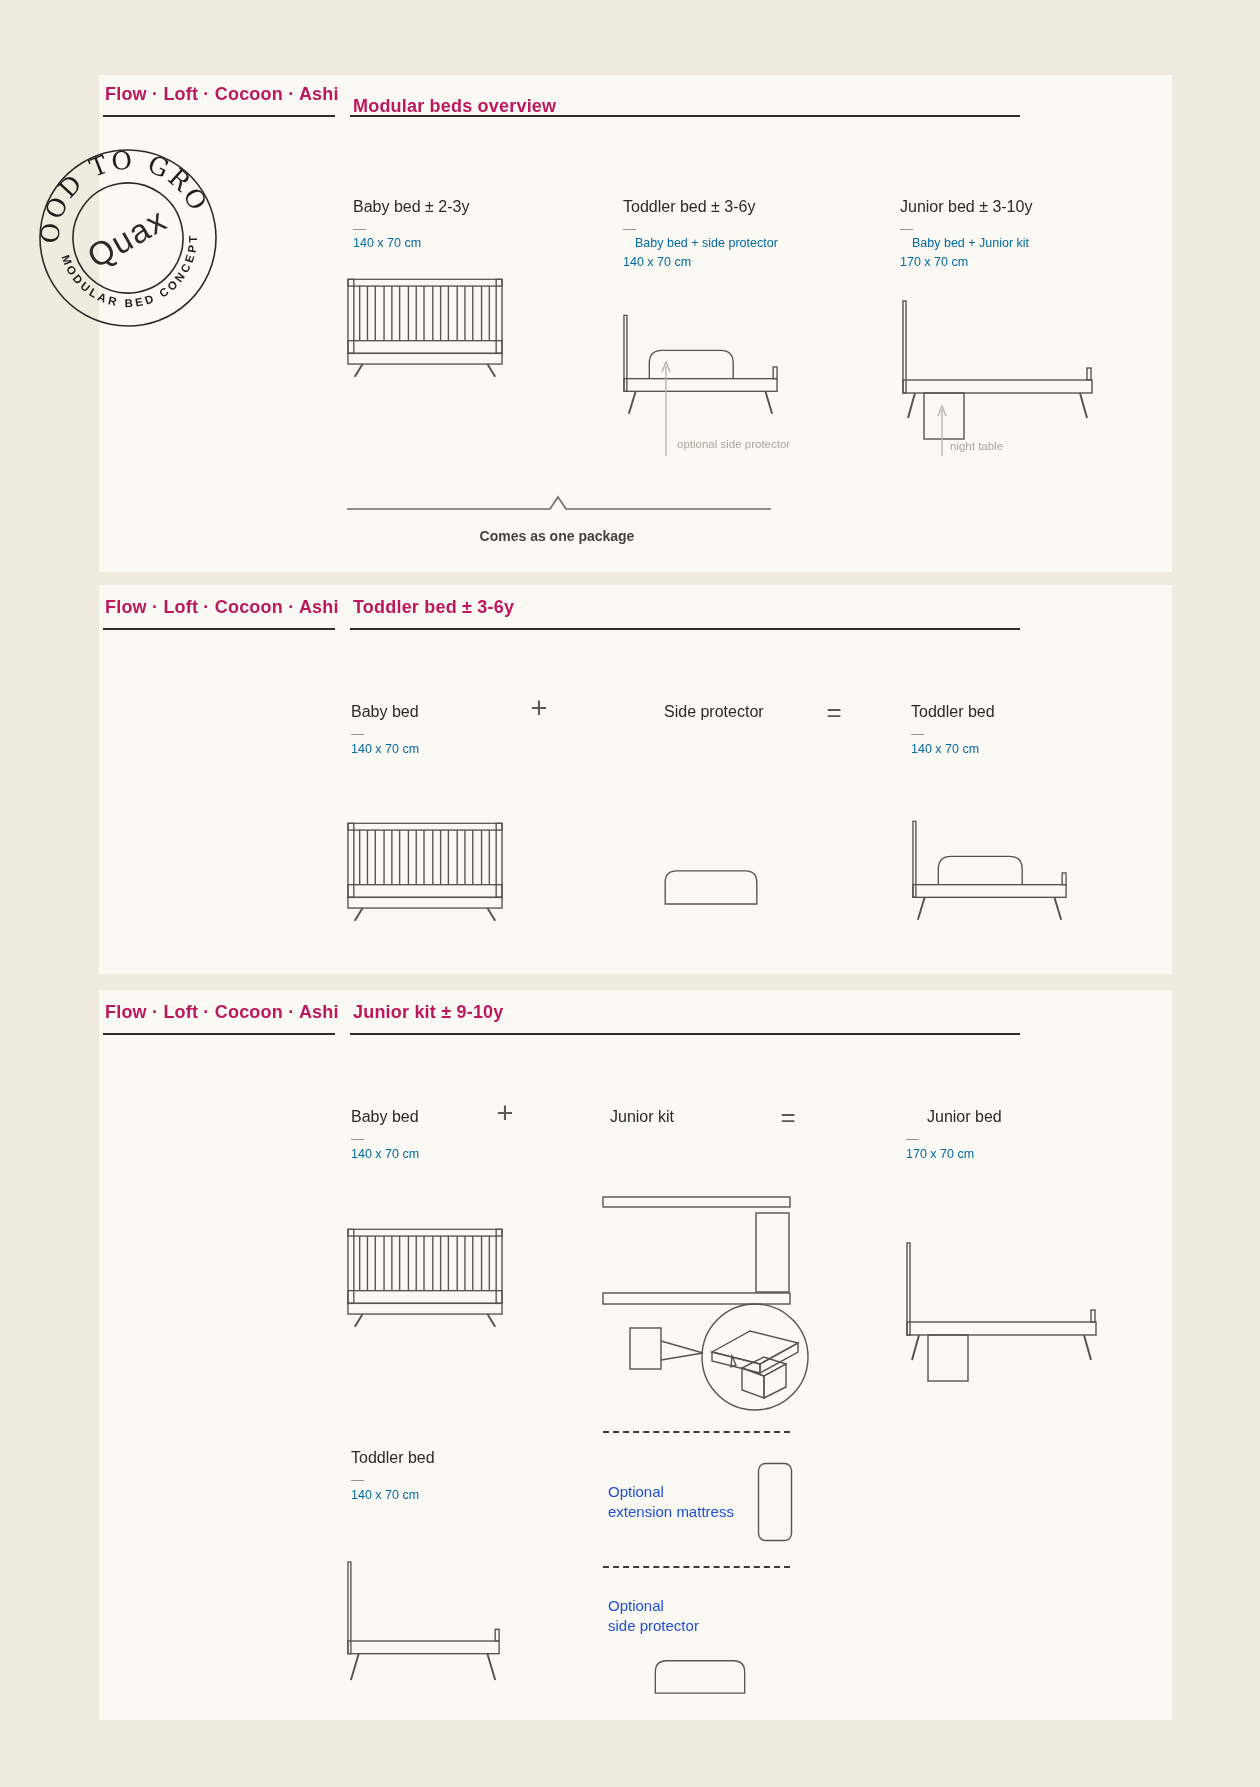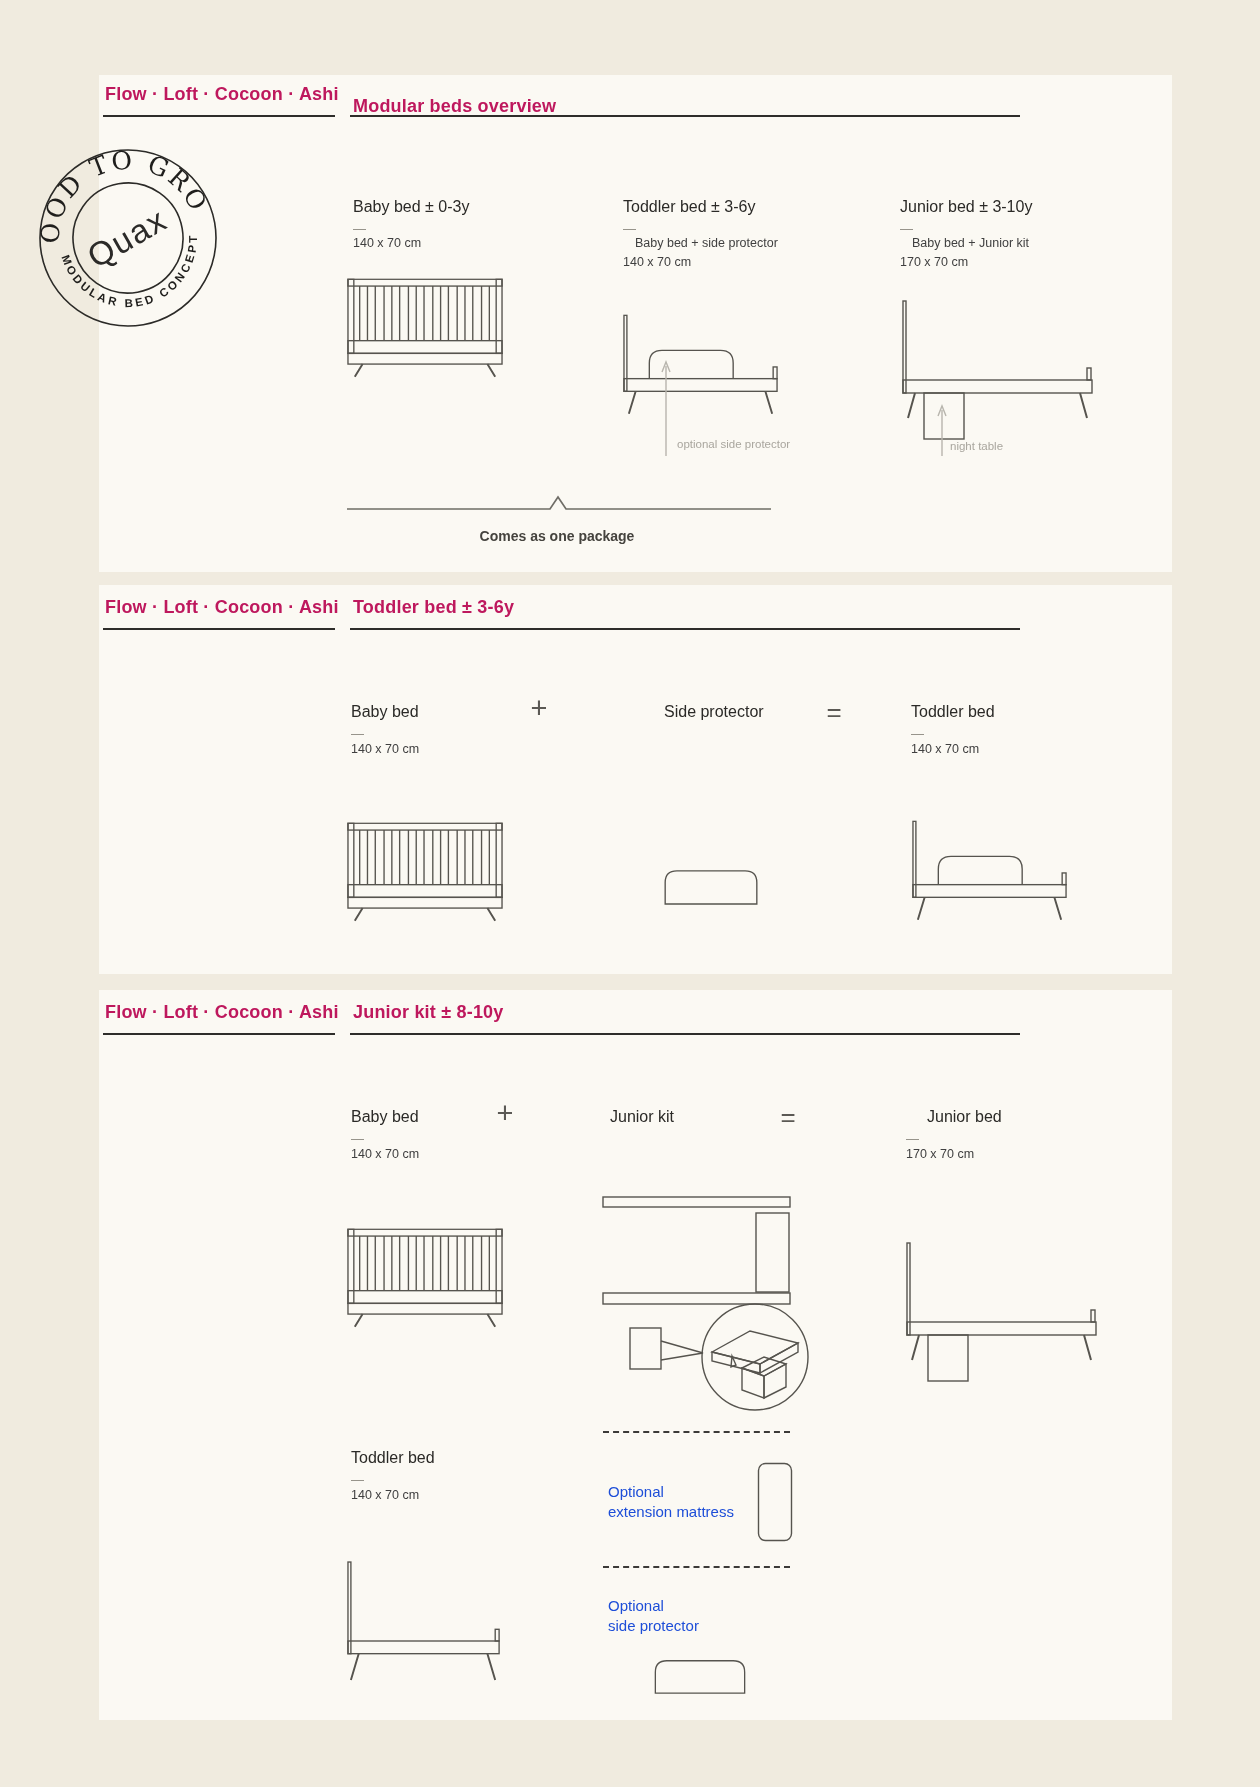--- a/index.html
+++ b/index.html
@@ -4,21 +4,21 @@
 <style>
   html,body{margin:0;padding:0;background:#e8e4d8;}
   #canvas{position:relative;width:1260px;height:1787px;background:#f0ebdf;overflow:hidden;
           font-family:"Liberation Sans",sans-serif;color:#1b1a18;}
   .panel{position:absolute;left:99px;width:1073px;background:#fbf9f3;}
   .abs{position:absolute;}
   .hdr{font-weight:bold;font-size:18px;color:#be185d;letter-spacing:.2px;white-space:nowrap;}
   .rule{position:absolute;height:0;border-top:2px solid #2e2d2a;}
   .colhead{font-size:16px;color:#2b2a27;white-space:nowrap;}
   .dash{font-size:13px;color:#8a877e;line-height:10px;}
-  .cap{font-size:12.5px;color:#404040;line-height:19px;white-space:nowrap;}
+  .cap{font-size:12.5px;color:#0369a1;line-height:19px;white-space:nowrap;}
   .ann{font-size:11.5px;color:#a9a69e;white-space:nowrap;}
   .op{font-weight:300;color:#5b5954;text-align:center;}
   .optlabel{font-size:15px;color:#1d4ed8;line-height:20px;white-space:nowrap;}
   .pkg{font-size:14px;color:#45433e;text-align:center;}
   .draw{stroke:#56544e;stroke-width:1.4;fill:none;}
   .leg{stroke:#56544e;stroke-width:2;fill:none;}
   .lightdraw{stroke:#b8b5ad;stroke-width:1.4;fill:none;}
   .brace{stroke:#6f6d66;stroke-width:1.7;fill:none;}
   .dashedline{position:absolute;height:0;border-top:2px dashed #3b3a37;}
   svg{display:block;}
@@ -83,21 +83,21 @@
       <text font-family="DejaVu Serif, serif" font-size="25" letter-spacing="2.5" fill="#1f1e1c">
         <textPath href="#arcTop" startOffset="50%" text-anchor="middle">GOOD TO GROW</textPath>
       </text>
       <text font-family="Liberation Sans, sans-serif" font-size="11.5" font-weight="600" letter-spacing="3" fill="#1f1e1c">
         <textPath href="#arcBottom" startOffset="50%" text-anchor="middle">MODULAR BED CONCEPT</textPath>
       </text>
       <text x="92" y="103" font-family="Liberation Sans, sans-serif" font-size="33" font-weight="300" letter-spacing="1.5" fill="#2b2a28" text-anchor="middle" transform="rotate(-20 92 94)">Quax</text>
     </svg>
   </div>
 
-  <div class="abs colhead" style="left:353px;top:198px;">Baby bed ± 0-3y</div>
+  <div class="abs colhead" style="left:353px;top:198px;">Baby bed ± 2-3y</div>
   <div class="abs dash" style="left:353px;top:224px;">—</div>
   <div class="abs cap" style="left:353px;top:234px;">140 x 70 cm</div>
   <svg class="abs" style="left:347px;top:278px;" width="156" height="100" viewBox="0 0 160 102">
       <use href="#crib"></use>
     </svg>
 
   <div class="abs colhead" style="left:623px;top:198px;">Toddler bed ± 3-6y</div>
   <div class="abs dash" style="left:623px;top:224px;">—</div>
   <div class="abs cap" style="left:635px;top:234px;">Baby bed + side protector</div>
   <div class="abs cap" style="left:623px;top:253px;">140 x 70 cm</div>
@@ -150,21 +150,21 @@
   <svg class="abs" style="left:662px;top:866px;" width="98" height="39" viewBox="0 0 100 40">
       <use href="#sideprot"></use>
     </svg>
   <svg class="abs" style="left:912px;top:820px;" width="156" height="102" viewBox="0 0 160 104">
       <use href="#tbed"></use>
     </svg>
 
   <div class="panel" style="top:990px;height:730px;"></div>
 
   <div class="abs hdr" style="left:105px;top:1002px;">Flow · Loft · Cocoon · Ashi</div>
-  <div class="abs hdr" style="left:353px;top:1002px;">Junior kit ± 8-10y</div>
+  <div class="abs hdr" style="left:353px;top:1002px;">Junior kit ± 9-10y</div>
   <div class="rule" style="left:103px;top:1033px;width:232px;"></div>
   <div class="rule" style="left:350px;top:1033px;width:670px;"></div>
 
   <div class="abs colhead" style="left:351px;top:1108px;">Baby bed</div>
   <div class="abs op" style="left:488px;top:1097px;width:34px;font-size:29px;">+</div>
   <div class="abs colhead" style="left:610px;top:1108px;">Junior kit</div>
   <div class="abs op" style="left:768px;top:1102px;width:40px;font-size:26px;">=</div>
   <div class="abs colhead" style="left:919px;top:1108px;margin-left:8px;">Junior bed</div>
 
   <div class="abs dash" style="left:351px;top:1134px;">—</div>

